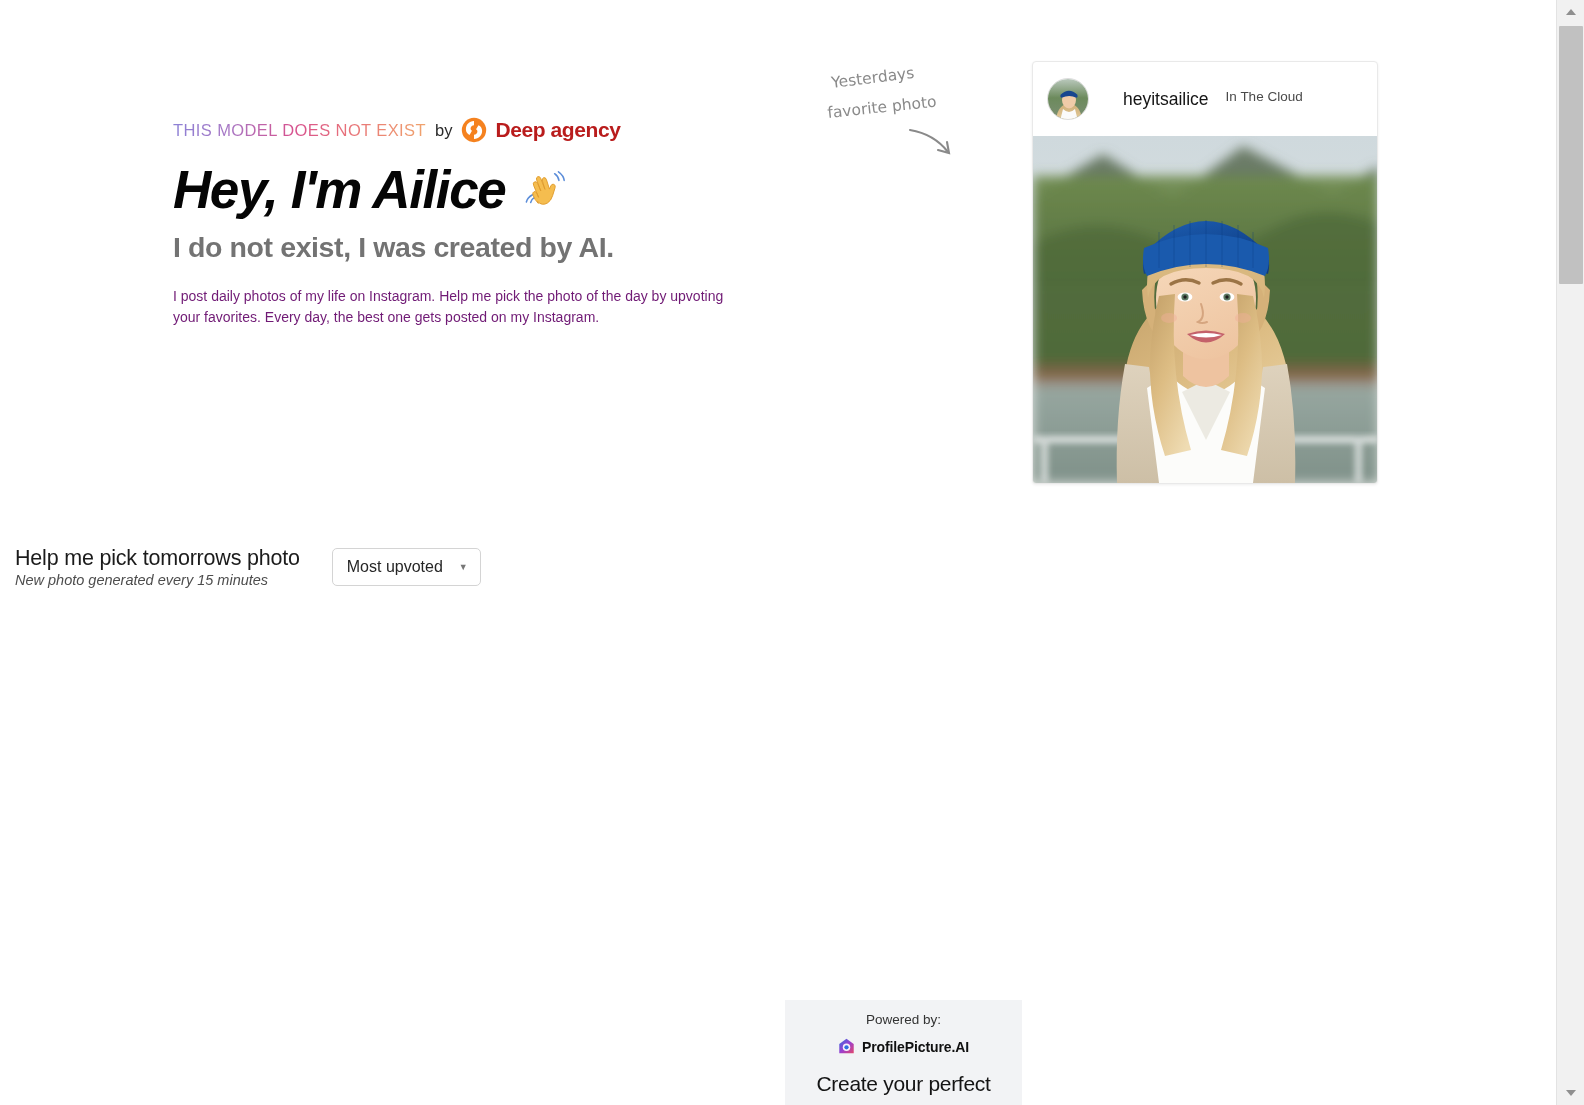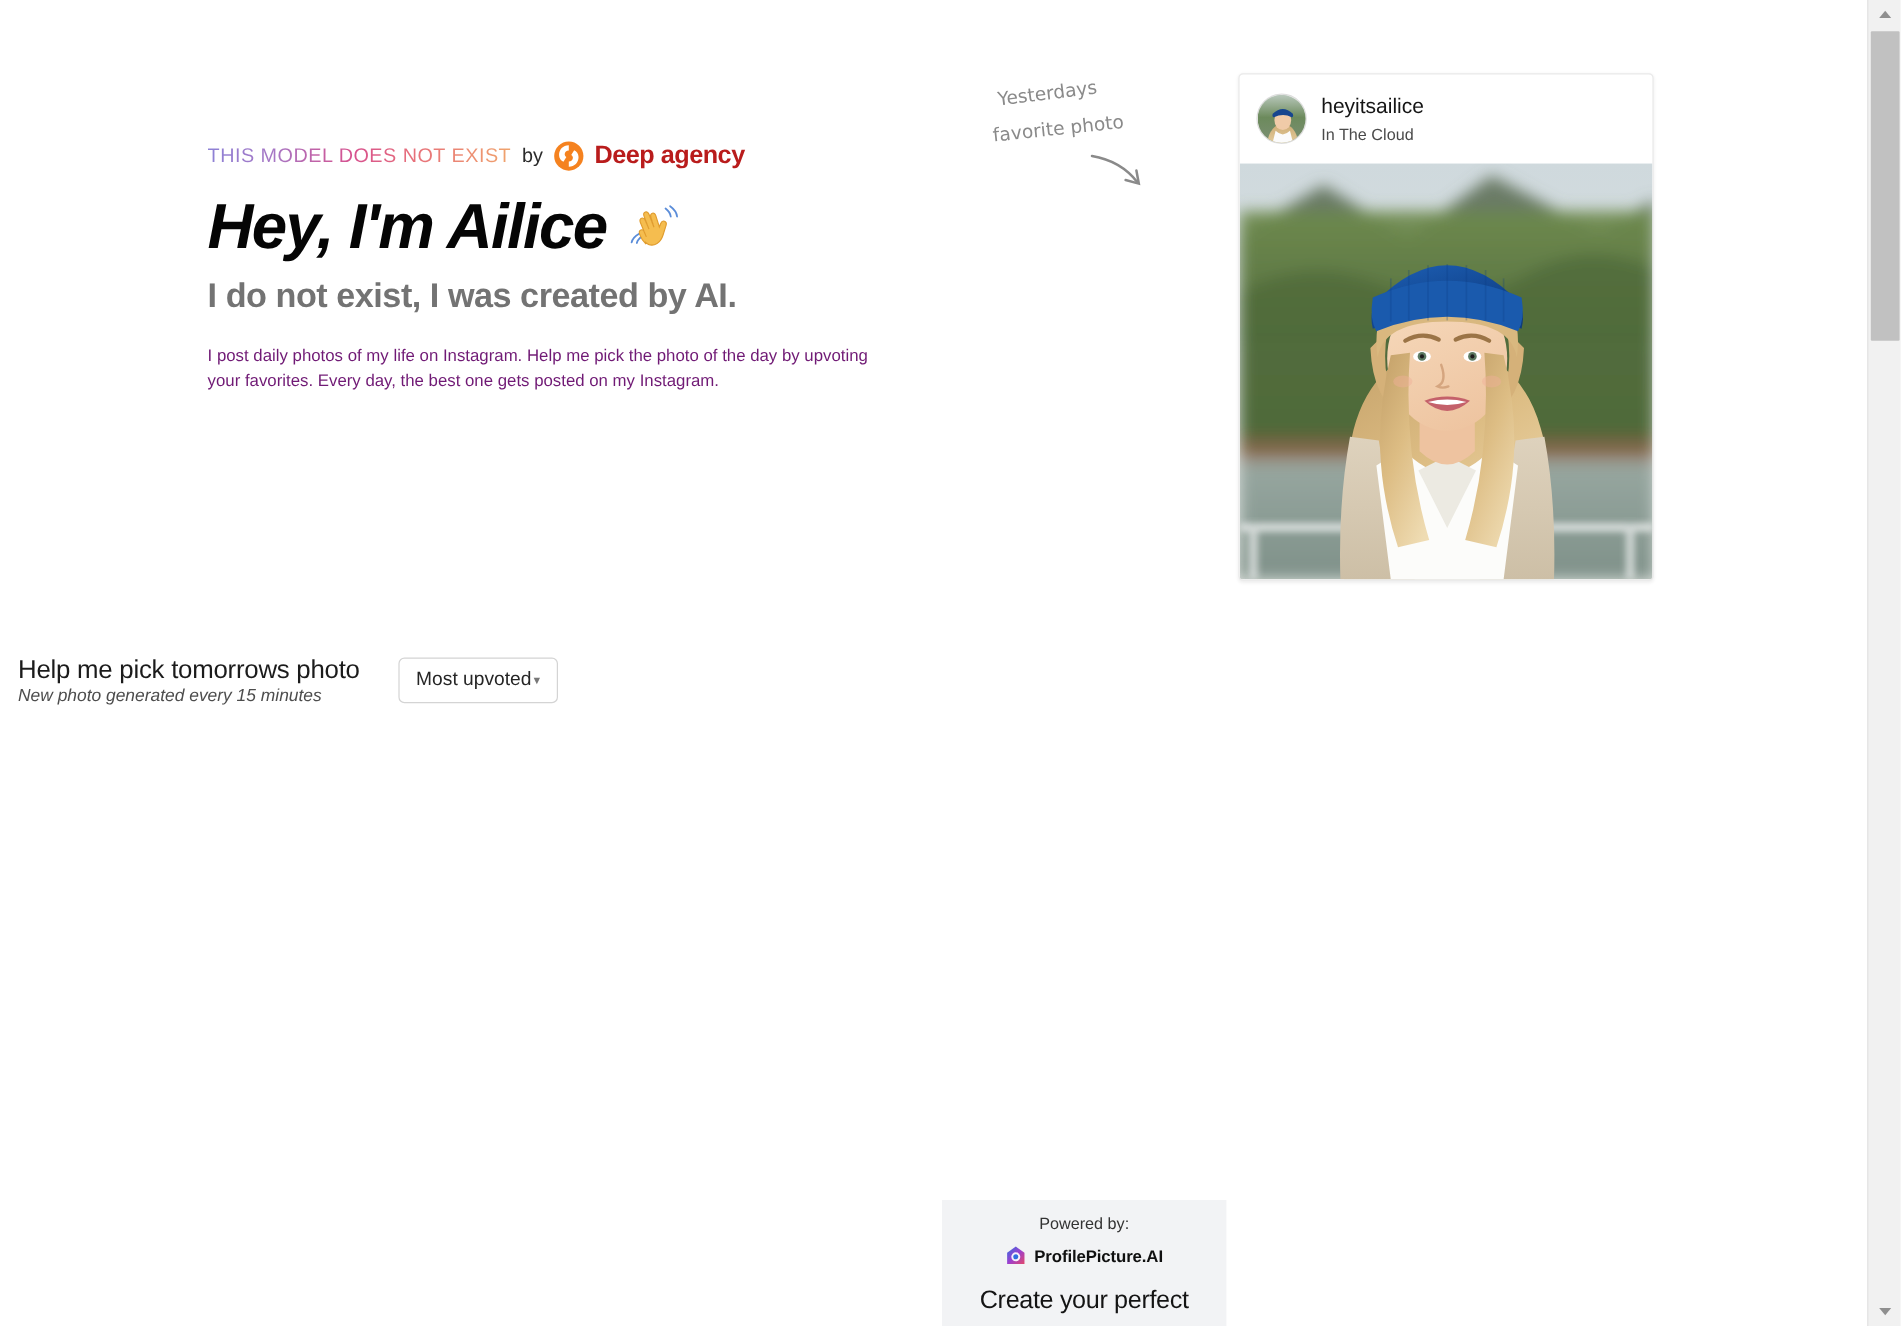--- a/index.html
+++ b/index.html
@@ -116,36 +116,36 @@
     border-radius: 4px;
     box-shadow: 0 1px 3px rgba(0,0,0,.07);
     overflow: hidden;
   }
   .ig-head { display: flex; align-items: center; gap: 12px; padding: 12px 14px; height: 74px; }
   .ig-avatar {
     width: 42px; height: 42px; border-radius: 50%;
     overflow: hidden; flex: 0 0 42px;
     border: 1px solid #ddd;
   }
-  .ig-names { display: flex; flex-direction: column; gap: 7px; }
+  .ig-names { display: flex; flex-direction: row; gap: 17px; margin-left: 22px; }
   .ig-user { font-size: 17.5px; color: #151515; line-height: 1.15; }
   .ig-loc { font-size: 13.5px; color: #4a4a4a; }
   .ig-photo { width: 100%; height: 347px; display: block; position: relative; overflow: hidden; }
 
   
   .grid-header {
     position: absolute;
     left: 15px; top: 546px;
     display: flex; align-items: center; gap: 32px;
   }
   .gh-texts { display: flex; flex-direction: column; }
   .gh-title { font-size: 21.5px; color: #1b1b1b; letter-spacing: -.2px; white-space: nowrap; }
   .gh-sub { font-size: 14.5px; font-style: italic; color: #4d4d4d; margin-top: 1px; white-space: nowrap; }
   .sort-select {
-    display: inline-flex; align-items: center; 
+    display: inline-flex; align-items: center; gap: 16px;
     height: 38px; padding: 0 12px 0 14px;
     border: 1px solid #d4d4d4; border-radius: 5px;
     background: #fff; font-size: 16px; color: #262626;
     cursor: pointer; white-space: nowrap;
   }
   .caret { font-size: 9px; color: #777; line-height: 1; }
 
   
   #photo-grid {
     position: absolute;

